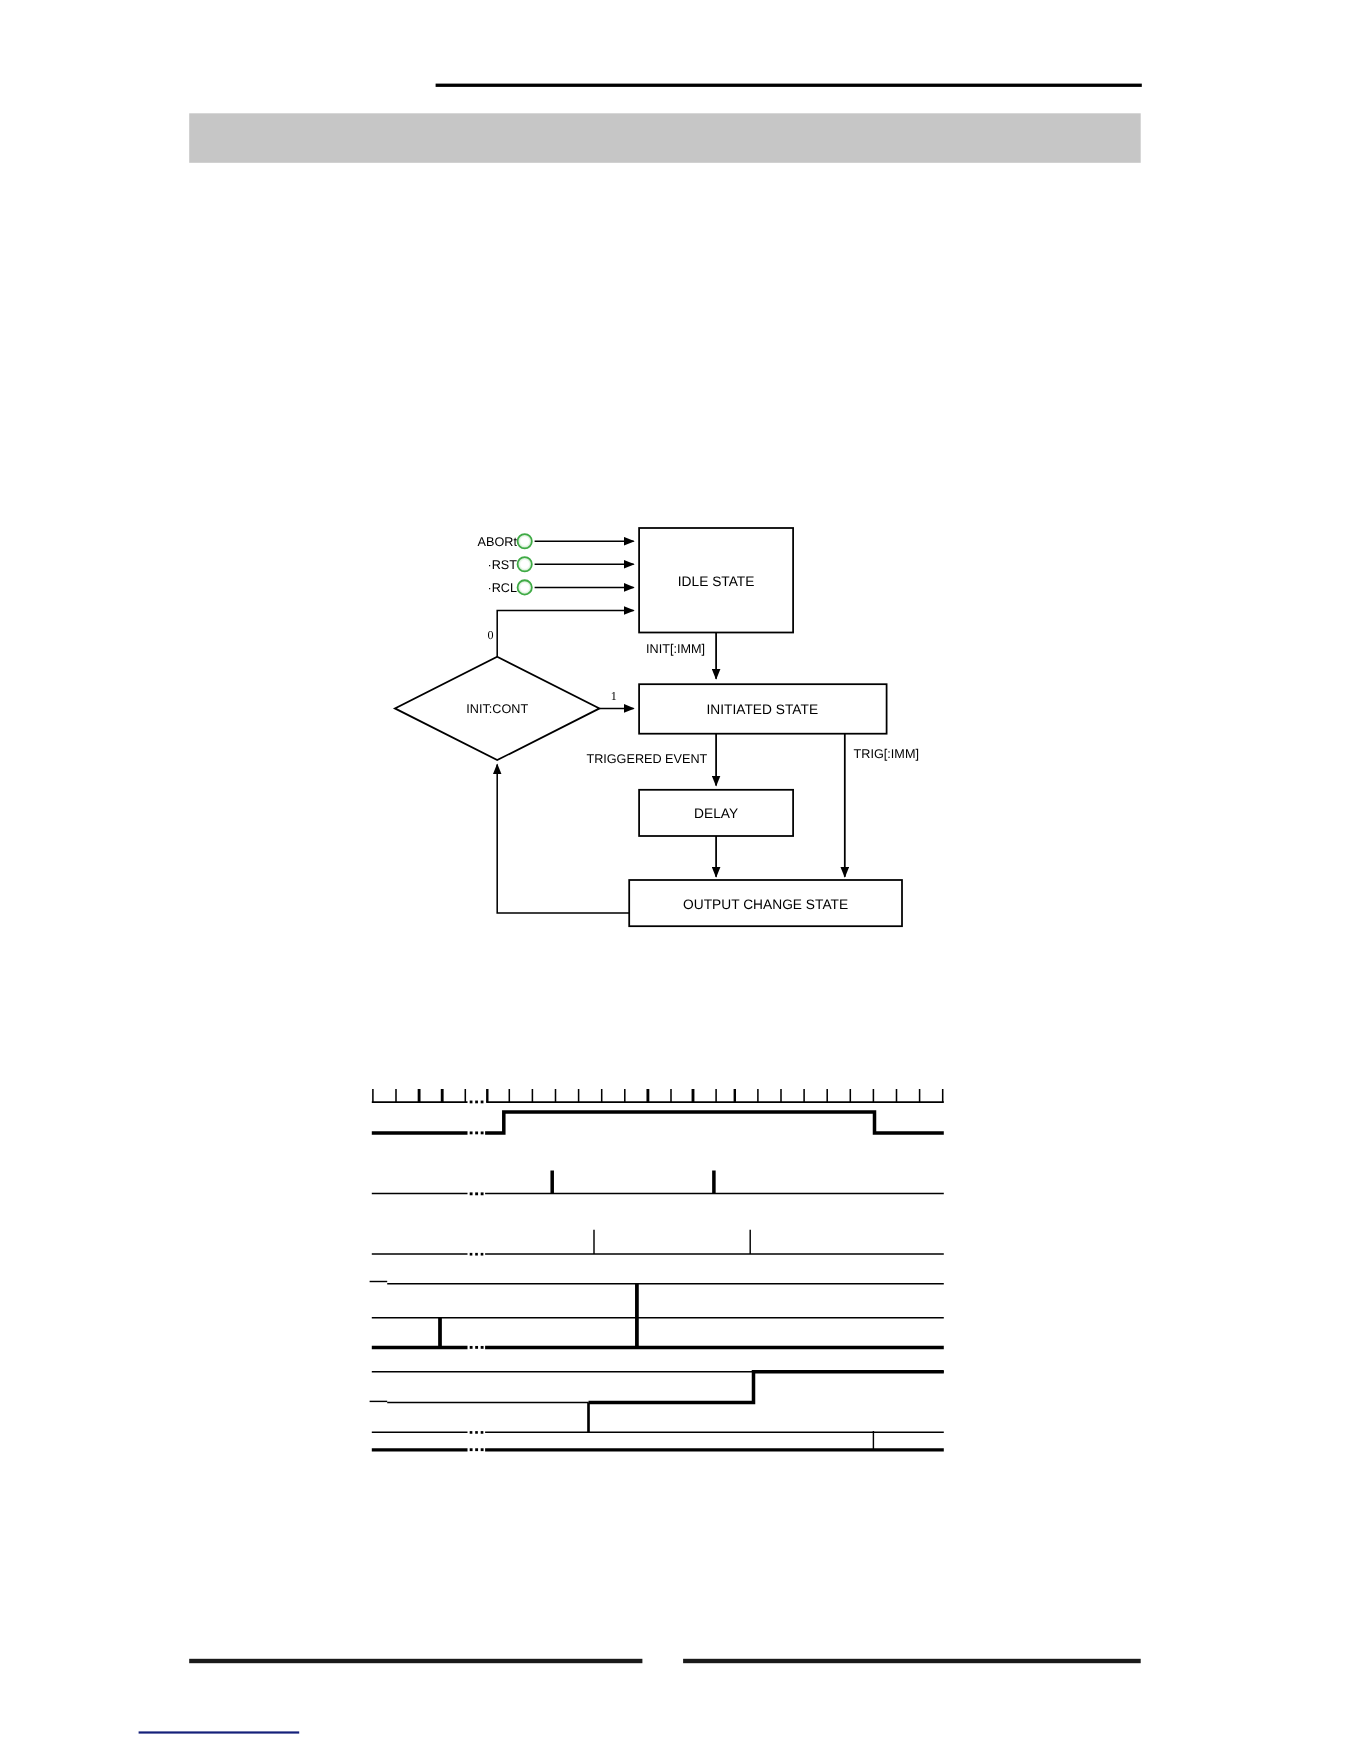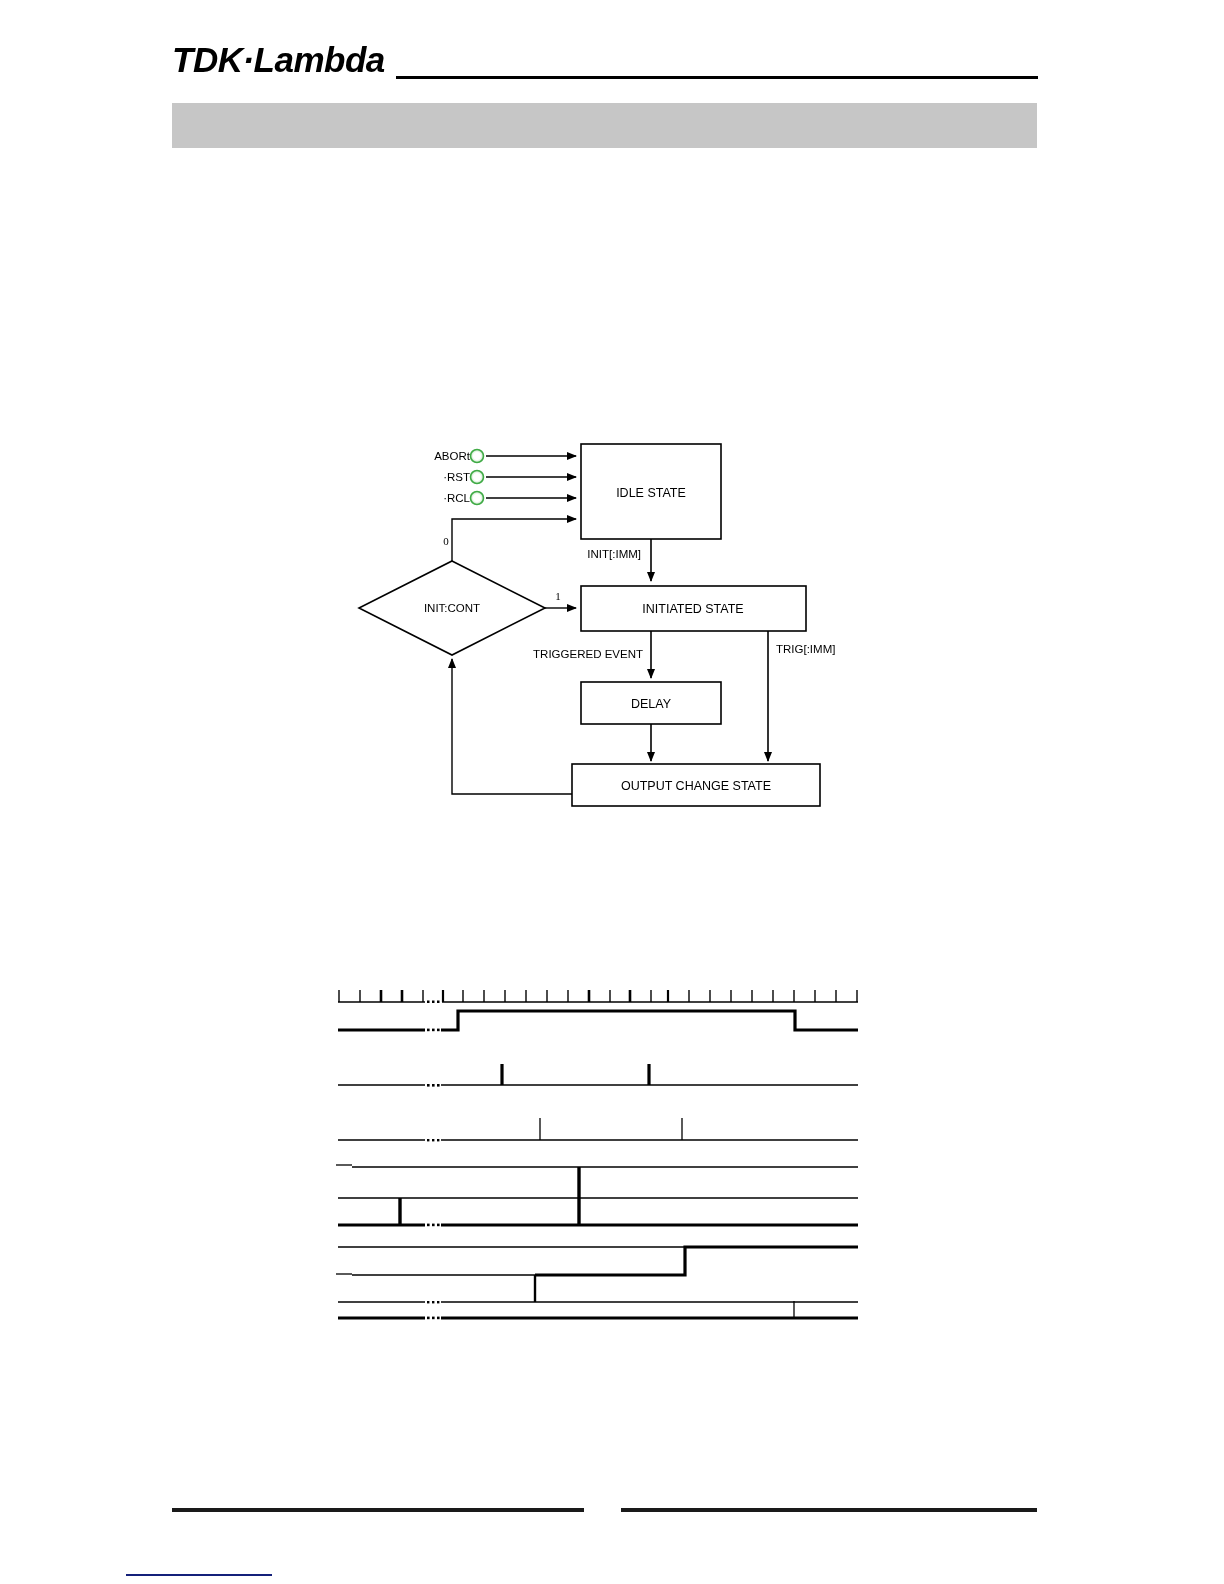--- a/index.html
+++ b/index.html
@@ -57,21 +57,21 @@
     font-size: 15px;
     font-weight: bold;
     color: #000000;
     white-space: nowrap;
   }
 
   
   #flowchart {
     position: absolute;
     left: 340px;
-    top: 416px;
+    top: 452px;
     width: 520px;
     height: 420px;
   }
   #flowchart svg { display: block; }
 
   
   #timing {
     position: absolute;
     left: 330px;
     top: 980px;
@@ -96,21 +96,20 @@
     width: 146px;
     height: 2px;
     background: #14207a;
   }
 </style>
 </head>
 <body>
 
 <div id="page">
 
-  <div id="brand-logo">TDK·Lambda</div>
 
   <div id="header-rule"></div>
 
   <div id="header-band">
     <span id="header-band-text"></span>
   </div>
 
   <div id="flowchart">
     <svg width="520" height="420" viewBox="0 0 520 420">
       <defs>

